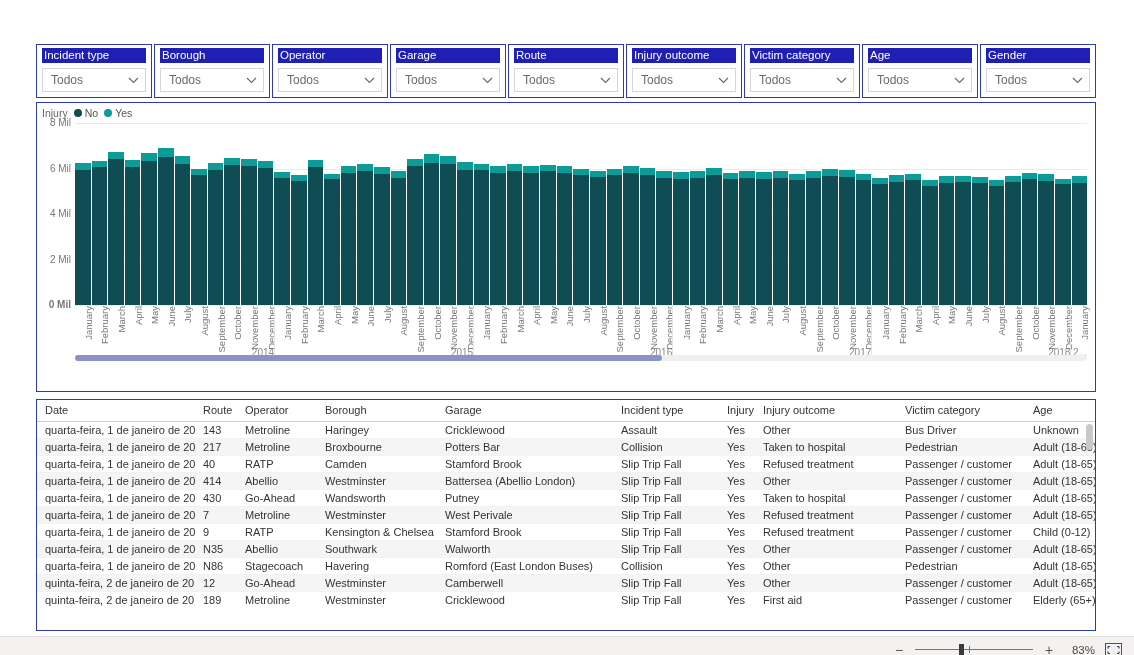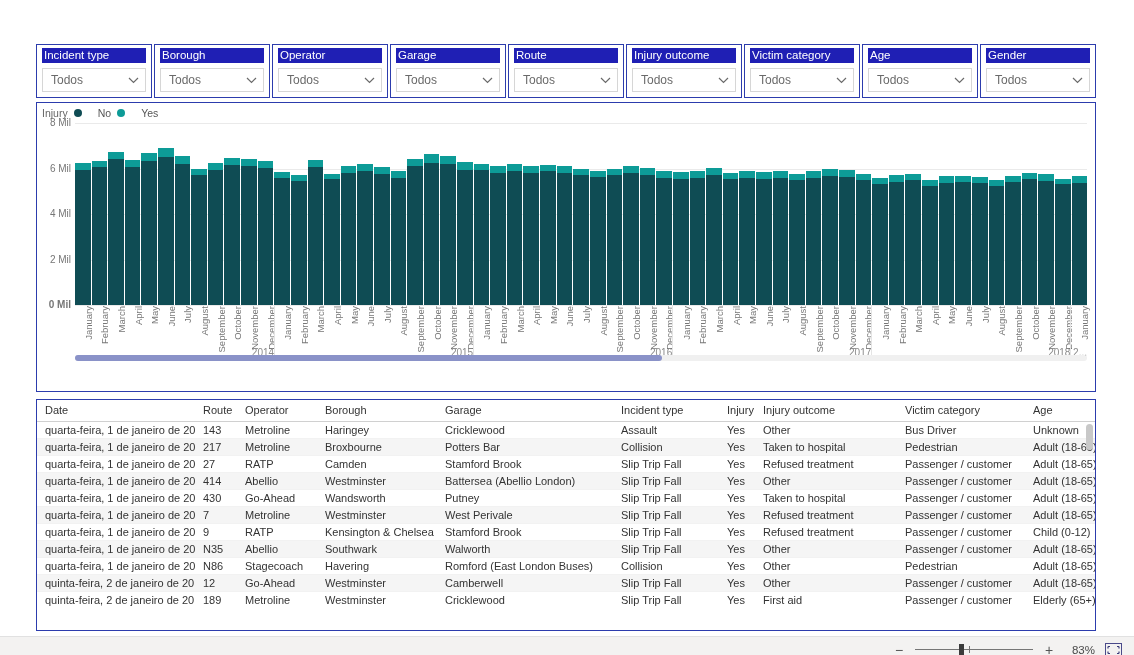--- a/index.html
+++ b/index.html
@@ -99,21 +99,21 @@
   #chart-legend {
     height: 20px;
     display: flex;
     align-items: center;
     padding-left: 5px;
     gap: 6px;
     font-size: 10.5px;
     color: #666;
   }
   .legend-item {
-    display: flex; align-items: center; gap: 16px;
+    display: flex; align-items: center; gap: 3px;
     font-size: 10.5px; color: #555;
   }
   .legend-dot {
     width: 8px; height: 8px; border-radius: 50%;
     display: inline-block;
   }
   #chart-body {
     position: relative;
     height: 240px;
   }
@@ -1050,21 +1050,21 @@
                 <td>Broxbourne</td>
                 <td>Potters Bar</td>
                 <td>Collision</td>
                 <td>Yes</td>
                 <td>Taken to hospital</td>
                 <td>Pedestrian</td>
                 <td>Adult (18-65)</td>
               </tr>
               <tr>
                 <td>quarta-feira, 1 de janeiro de 2014</td>
-                <td>27</td>
+                <td>40</td>
                 <td>RATP</td>
                 <td>Camden</td>
                 <td>Stamford Brook</td>
                 <td>Slip Trip Fall</td>
                 <td>Yes</td>
                 <td>Refused treatment</td>
                 <td>Passenger / customer</td>
                 <td>Adult (18-65)</td>
               </tr>
               <tr class="alt">

